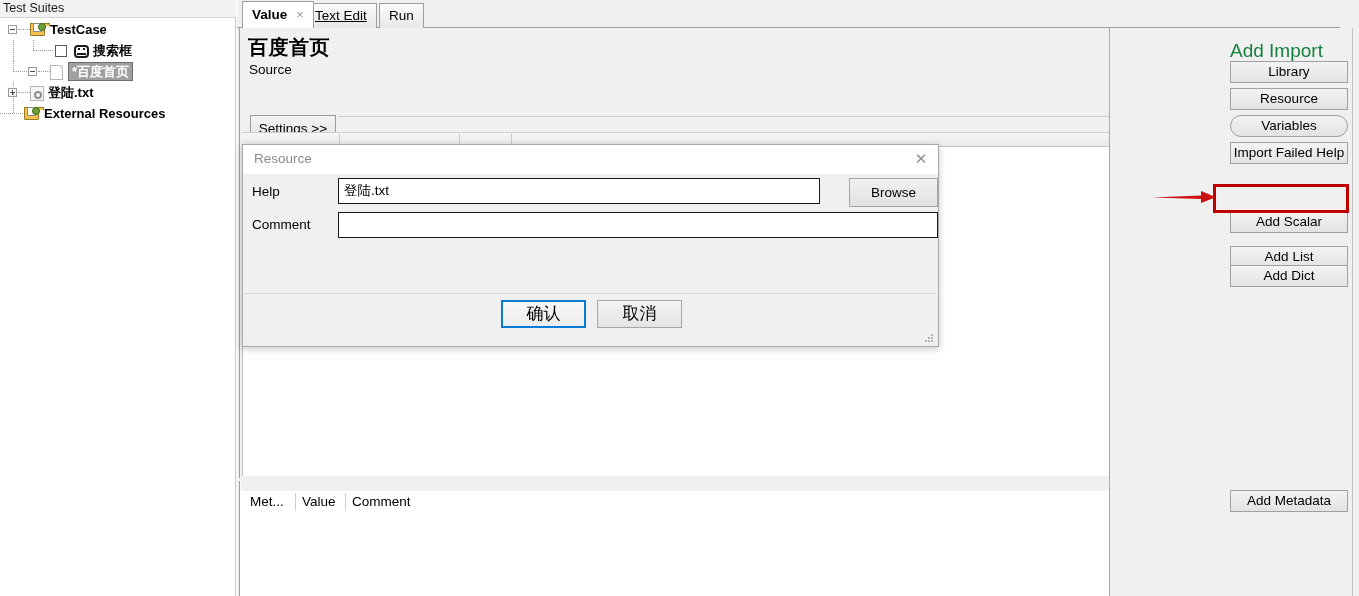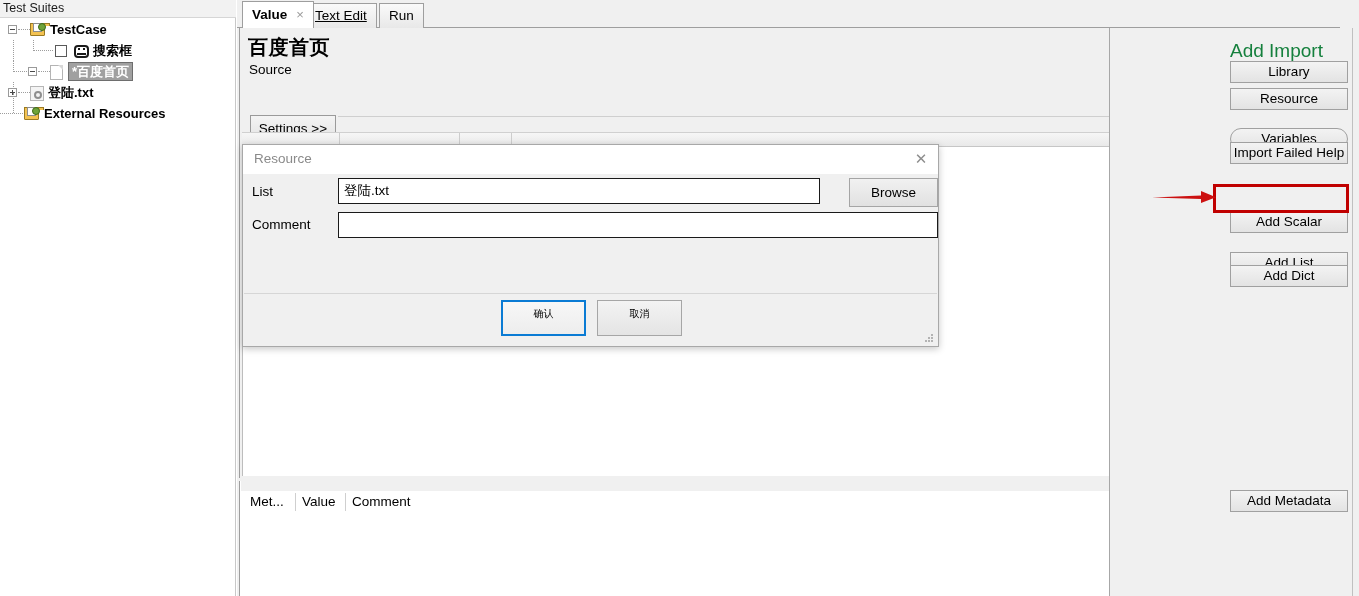--- a/index.html
+++ b/index.html
@@ -524,26 +524,26 @@
   }
   #dlg-footsep {
     position: absolute;
     left: 1px; top: 148px;
     width: 693px; height: 1px;
     background: #d6d6d6;
   }
   .dlg-btn {
     position: absolute;
     top: 155px;
-    height: 36px;
+    height: 28px;
     width: 85px;
     background: linear-gradient(to bottom, #f3f3f3, #e4e4e4);
     border: 1px solid #a6a6a6;
     box-sizing: border-box;
-    font-size: 10px;
+    font-size: 17px;
     line-height: 25px;
     text-align: center;
     cursor: pointer;
     color: #000;
   }
   .dlg-btn.primary {
     border: 2px solid #0a7bd4;
     background: linear-gradient(to bottom, #f7f7f7, #ededed);
     line-height: 23px;
   }
@@ -667,45 +667,45 @@
       </div>
     </div>
 
   </div>
 
   <div id="right-bar">
     <div class="rb-title" style="left:120px; top:12px;">Add Import</div>
 
     <div class="rb-btn" style="top:33px;">Library</div>
     <div class="rb-btn" style="top:60px;">Resource</div>
-    <div class="rb-btn" style="top:100px;border-radius:11px;">Variables</div>
+    <div class="rb-btn" style="top:87px;border-radius:11px;">Variables</div>
     <div class="rb-btn" style="top:114px;">Import Failed Help</div>
 
     <div class="rb-btn" style="top:183px;">Add Scalar</div>
-    <div class="rb-btn" style="top:224px;">Add List</div>
+    <div class="rb-btn" style="top:218px;">Add List</div>
     <div class="rb-btn" style="top:237px;">Add Dict</div>
 
     <div class="rb-btn" style="top:462px;">Add Metadata</div>
   </div>
 
   <div id="right-edge-scroll"></div>
   <div id="top-right-strip"></div>
 
   <div id="highlight-box"></div>
   <svg id="arrow" viewBox="0 0 66 18">
     <path d="M0 9.5 L49 7.5 L49 3 L64 9.2 L49 15 L49 11 Z" fill="#cc1111"></path>
   </svg>
 
   <div id="dialog">
     <div id="dlg-titlebar">
       <div id="dlg-title">Resource</div>
       <div id="dlg-close">✕</div>
     </div>
 
-    <div class="dlg-field-label" style="left:9px; top:39px;">List</div>
+    <div class="dlg-field-label" style="left:9px; top:39px;">Help</div>
     <input class="dlg-input" style="left: 95px; top: 33px; width: 482px; height: 26px;" value="登陆.txt">
 
     <div id="dlg-browse">Browse</div>
 
     <div class="dlg-field-label" style="left:9px; top:72px;">Comment</div>
     <input class="dlg-input" style="left: 95px; top: 67px; width: 600px; height: 26px;" value="">
 
     <div id="dlg-footsep"></div>
 
     <div class="dlg-btn primary" style="left:258px;">确认</div>

